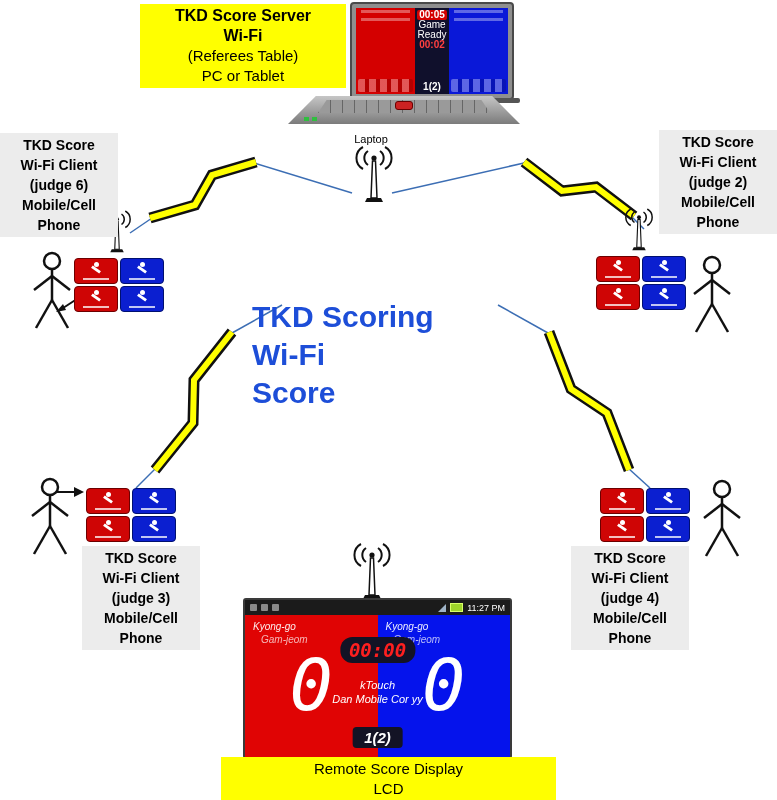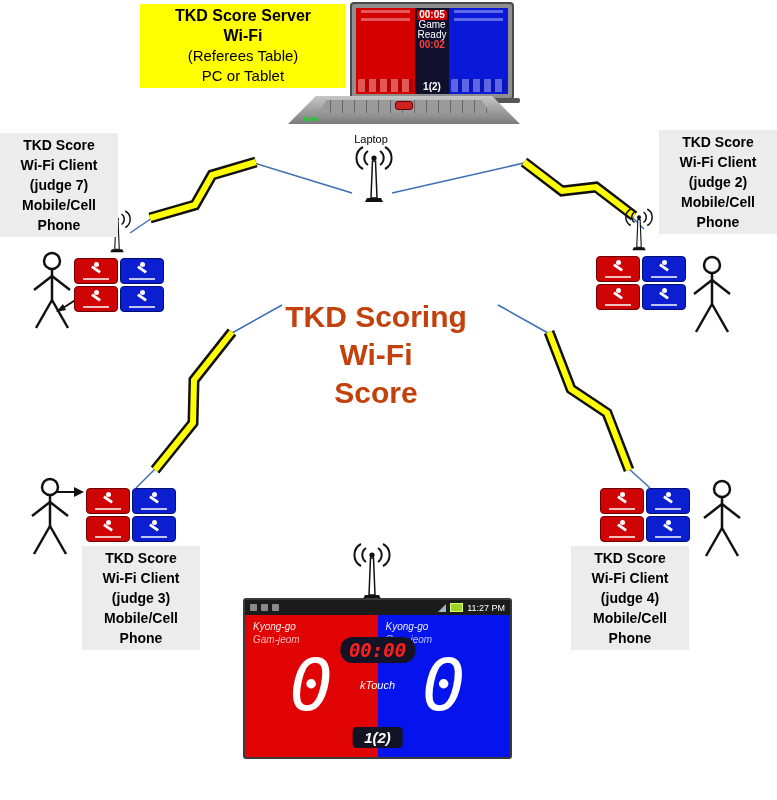--- a/index.html
+++ b/index.html
@@ -15,22 +15,22 @@
   #server-label { left:140px; top:4px; width:206px; height:84px; font-size:15px; line-height:20px; padding-top:2px; }
   #server-label .b { font-weight:bold; font-size:16px; }
   .judge-label { width:118px; font-size:14px; line-height:20px; font-weight:bold; padding:2px 0; }
   #judge1-label { left:0px;   top:133px; }
   #judge2-label { left:659px; top:130px; }
   #judge3-label { left:82px;  top:546px; }
   #judge4-label { left:571px; top:546px; }
   #remote-label { left:221px; top:757px; width:335px; height:43px; font-size:15px; line-height:20px; padding-top:2px; }
 
   
-  #main-title { left:240px; top:298px; width:272px; text-align:center;
-                font-size:30px; font-weight:bold; line-height:38px; color:#c2410c; }
+  #main-title { left:252px; top:298px; width:272px; 
+                font-size:30px; font-weight:bold; line-height:38px; color:#1d4ed8; }
 
   
   #laptop { left:288px; top:2px; width:232px; height:130px; }
   .lid { position:absolute; left:62px; top:0; width:164px; height:98px; background:#8f8f8f;
          border:2px solid #4a4a4a; border-radius:4px; padding:4px; box-sizing:border-box; }
   .lap-screen { width:100%; height:100%; display:flex; background:#10102c; }
   .lap-red  { flex:1; background:#d40000; position:relative; }
   .lap-blue { flex:1; background:#0a18d8; position:relative; }
   .txt-rows { position:absolute; top:2px; left:8%; width:84%; height:16px;
               background:repeating-linear-gradient(180deg, rgba(255,255,255,.35) 0 3px, transparent 3px 8px); }
@@ -88,21 +88,21 @@
   .si { width:7px; height:7px; background:#8a8a8a; border-radius:1px; }
   .sb-spacer { flex:1; }
   .signal { width:0; height:0; border-left:8px solid transparent; border-bottom:8px solid #9fb4c8; }
   .battery { width:11px; height:7px; background:#9ed42a; border:1px solid #d9ff6a; }
   .sb-time { color:#fff; font-size:9px; white-space:nowrap; }
   .screen-body { position:relative; height:142px; display:flex; }
   .half-red  { flex:1; background:#e00404; }
   .half-blue { flex:1; background:#0513ec; }
   .sb-abs { position:absolute;font-style:italic; }
   .warn { font-size:10px; line-height:13px; color:rgba(255,255,255,.92); }
-  .warn div:last-child { color:rgba(255,255,255,.7); }
+  .warn div:last-child { color:rgba(255,255,255,.7);margin-left:8px; }
   #warn-red  { left:8px; top:5px; }
   #warn-blue { left:calc(50% + 8px); top:5px; }
   .timer-box { top:22px; left:50%; transform:translateX(-50%); background:#131325; color:#ff1f1f;
                font-weight:bold; font-size:19px; padding:2px 9px; border-radius:12px;
                font-family:"DejaVu Sans Mono", monospace; }
   .score { top:34px; width:50%; text-align:center; color:#fff; font-size:72px; line-height:1;
            font-family:"DejaVu Sans Mono", monospace; }
   #score-red  { left:0; }
   #score-blue { right:0; }
   .app-line { left:0; right:0; text-align:center; color:#fff; font-size:11px; }
@@ -236,21 +236,21 @@
   <svg class="stickman" id="stickman3" viewBox="0 0 50 82">
       <use href="#sym-stickman"></use>
     </svg>
   <svg class="stickman" id="stickman4" viewBox="0 0 50 82">
       <use href="#sym-stickman"></use>
     </svg>
 
   <div class="abs box-label gray judge-label" id="judge1-label">
     <div>TKD Score</div>
     <div>Wi-Fi Client</div>
-    <div>(judge 7)</div>
+    <div>(judge 6)</div>
     <div>Mobile/Cell</div>
     <div>Phone</div>
   </div>
   <div class="abs box-label gray judge-label" id="judge2-label">
     <div>TKD Score</div>
     <div>Wi-Fi Client</div>
     <div>(judge 2)</div>
     <div>Mobile/Cell</div>
     <div>Phone</div>
   </div>
@@ -366,18 +366,23 @@
         <div>Gam-jeom</div>
       </div>
       <div class="sb-abs warn" id="warn-blue">
         <div>Kyong-go</div>
         <div>Gam-jeom</div>
       </div>
       <div class="sb-abs timer-box">00:00</div>
       <div class="sb-abs score" id="score-red">0</div>
       <div class="sb-abs score" id="score-blue">0</div>
       <div class="sb-abs app-line" id="app-line1">kTouch</div>
+      <div class="sb-abs app-line" id="app-line2">Dan Mobile Cor yy</div>
       <div class="sb-abs round-box">1(2)</div>
     </div>
   </div>
 
+  <div class="abs box-label yellow" id="remote-label">
+    <div>Remote Score Display</div>
+    <div>LCD</div>
+  </div>
 
 </div>
 
 </body></html>

